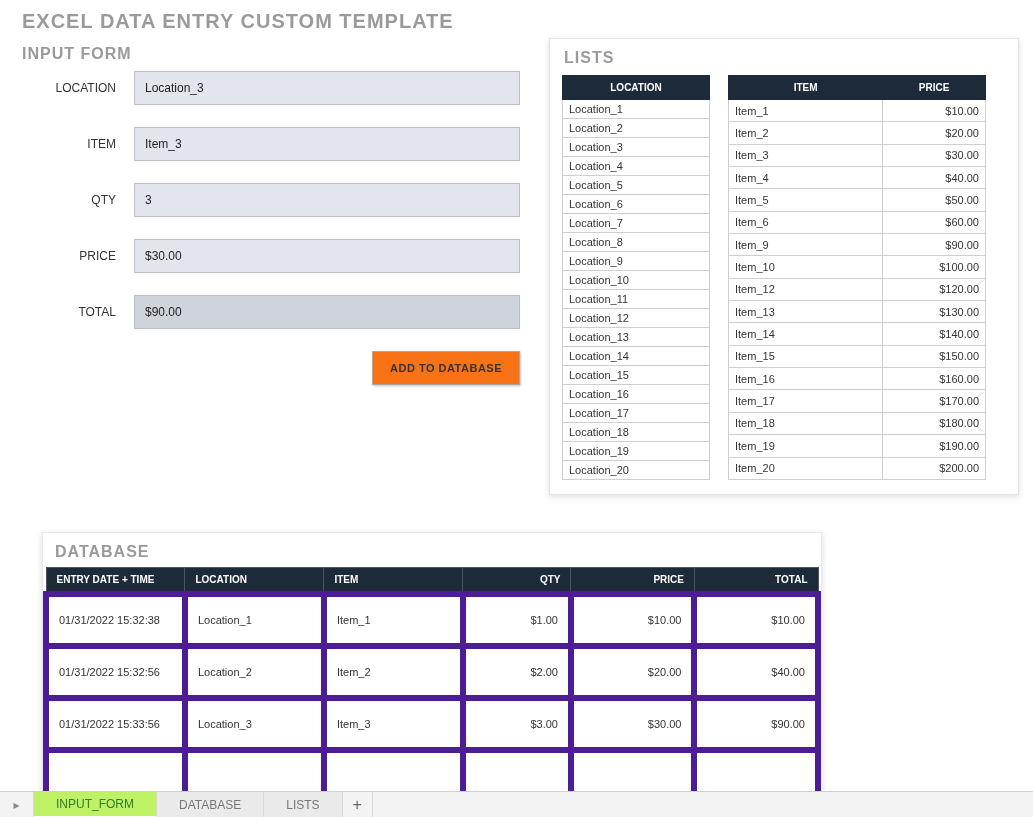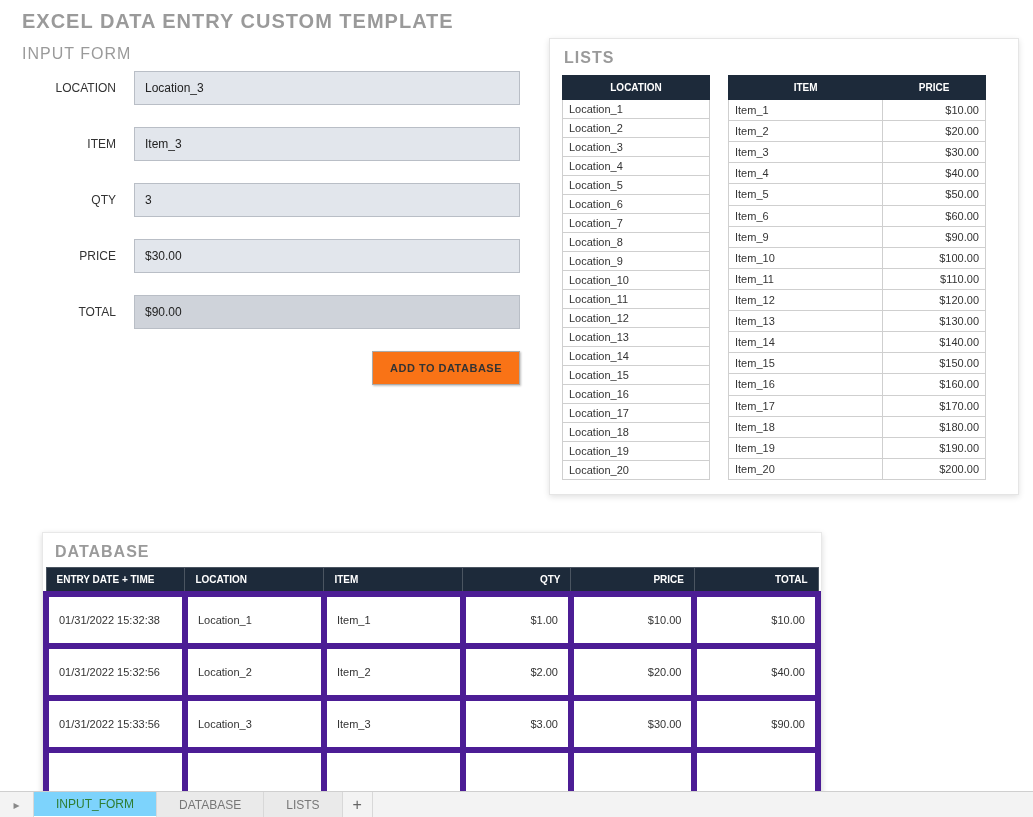--- a/index.html
+++ b/index.html
@@ -17,21 +17,21 @@
   }
   .page-title {
     font-size: 20px;
     font-weight: bold;
     letter-spacing: 1px;
     color: #9a9a9a;
     padding: 10px 0 4px 22px;
   }
   .section-title {
     font-size: 16px;
-    font-weight: normal;
+    font-weight: bold;
     letter-spacing: 1px;
     color: #9a9a9a;
     padding: 8px 0 8px 22px;
   }
   .content-row {
     display: flex;
     align-items: flex-start;
   }
 
   
@@ -201,21 +201,21 @@
   .sheet-tab {
     padding: 0 22px;
     display: flex;
     align-items: center;
     border-right: 1px solid #d8d8d8;
     background: #eaeaea;
     color: #777;
     cursor: pointer;
   }
   .sheet-tab.active {
-    background: #7dd3fc;
+    background: #bef264;
     color: #2f7d32;
     font-weight: normal;
     border-bottom: 2px solid #fff;
     margin-bottom: -1px;
   }
   .sheet-add {
     width: 30px;
     display: flex;
     align-items: center;
     justify-content: center;
@@ -364,24 +364,20 @@
             <td>Item_6</td>
             <td class="num">$60.00</td>
           </tr>
           <tr>
             <td>Item_9</td>
             <td class="num">$90.00</td>
           </tr>
           <tr>
             <td>Item_10</td>
             <td class="num">$100.00</td>
-          </tr>
-          <tr>
-            <td>Item_11</td>
-            <td class="num">$110.00</td>
           </tr>
           <tr>
             <td>Item_12</td>
             <td class="num">$120.00</td>
           </tr>
           <tr>
             <td>Item_13</td>
             <td class="num">$130.00</td>
           </tr>
           <tr>

